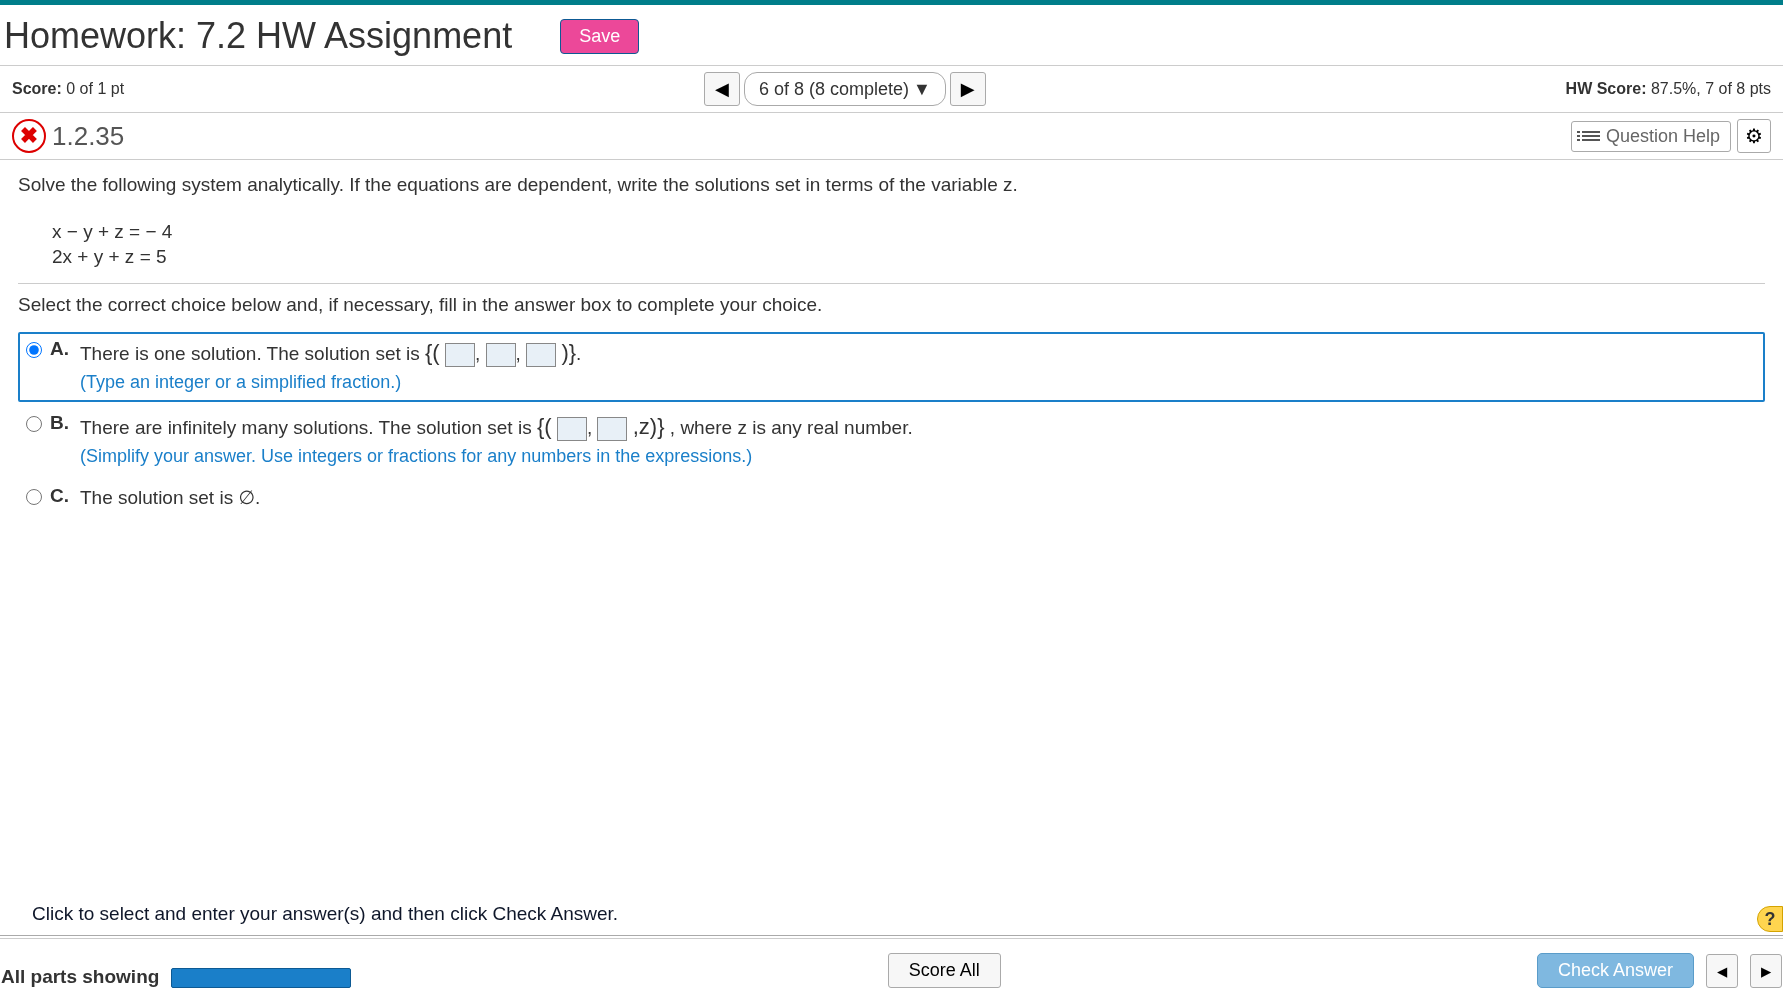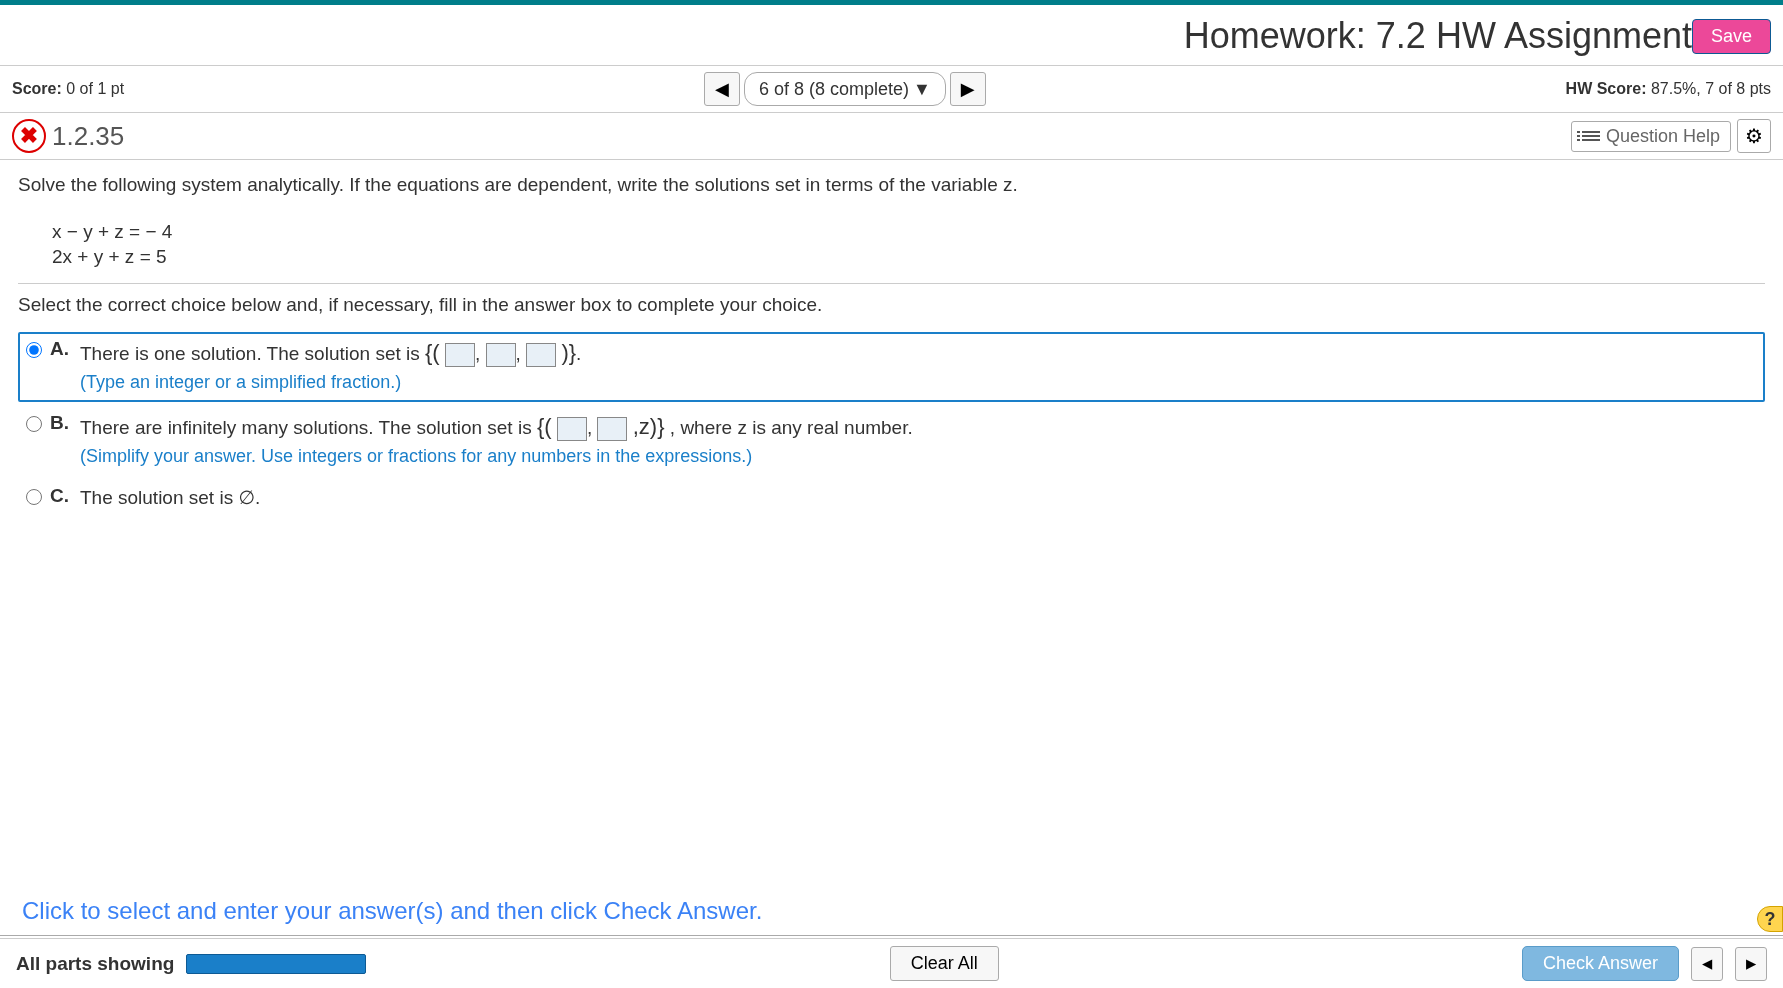--- a/index.html
+++ b/index.html
@@ -1,18 +1,18 @@
 <!DOCTYPE html>
 <html><head>
 <meta charset="utf-8">
 <style>
   * { box-sizing: border-box; margin: 0; padding: 0; }
   body { font-family: Arial, Helvetica, sans-serif; font-size: 18px; color: #333; background: #fff; }
   .top-border { height: 5px; background: #007e8a; }
-  .header-row { display: flex; justify-content: flex-end; align-items: center; padding: 10px 12px 8px 4px; }
+  .header-row { display: flex; justify-content: flex-start; align-items: center; padding: 10px 12px 8px 4px; gap: 48px; }
   .title { font-size: 36px; font-weight: 400; color: #333; }
   .save-btn { background: #ec4899; color: #fff; border: 1px solid #0d5a94; border-radius: 4px; padding: 6px 18px; font-size: 18px; cursor: pointer; }
   .score-row { display: flex; justify-content: space-between; align-items: center; padding: 6px 12px; border-top: 1px solid #ccc; border-bottom: 1px solid #ccc; }
   .score-label { font-size: 16px; }
   .score-label b { font-weight: bold; }
   .nav-group { display: flex; gap: 4px; align-items: center; }
   .nav-btn { border: 1px solid #aaa; background: #f7f7f7; border-radius: 3px; width: 36px; height: 34px; display: flex; align-items: center; justify-content: center; cursor: pointer; font-size: 18px; }
   .nav-center { border: 1px solid #aaa; background: #fff; border-radius: 13px; height: 34px; padding: 0 14px; display: flex; align-items: center; gap: 4px; cursor: pointer; font-size: 18px; }
   .question-row { display: flex; justify-content: space-between; align-items: center; padding: 6px 12px; border-bottom: 1px solid #ccc; }
   .q-left { display: flex; align-items: center; gap: 6px; }
@@ -26,23 +26,23 @@
   .equations { font-family: Arial; font-size: 19px; margin: 8px 0 14px 34px; line-height: 1.3; }
   .divider { border-top: 1px solid #ccc; margin: 10px 0; }
   .instruct { font-size: 19px; margin-bottom: 16px; }
   .choice-box { border: 2px solid transparent; padding: 4px 6px; display: flex; align-items: flex-start; gap: 8px; margin-bottom: 4px; border-radius: 2px; }
   .choice-box.selected { border-color: #1a7fc9; }
   .choice-radio { margin-top: 4px; width: 16px; height: 16px; cursor: pointer; }
   .choice-letter { font-weight: bold; font-size: 19px; min-width: 22px; }
   .choice-body { font-size: 19px; line-height: 1.4; }
   .hint { color: #1a7fc9; font-size: 18px; }
   .answer-input { width: 30px; height: 24px; border: 1px solid #888; background: #e8f0f7; vertical-align: middle; font-size: 16px; text-align: center; }
-  .footer-hint { position: fixed; bottom: 52px; left: 0; right: 0; padding: 10px 22px; font-size: 24px; color: #3b82f6; border-bottom: 1px solid #aaa; background: #fff; }
+  .footer-hint { position: fixed; bottom: 52px; left: 0; right: 0; padding: 10px 32px; font-size: 19px; color: #0f172a; border-bottom: 1px solid #aaa; background: #fff; }
   .help-bubble { position: fixed; bottom: 56px; right: 0; width: 26px; height: 26px; background: #ffd54f; border: 1px solid #d4a300; border-radius: 50% 0 0 50%; display: flex; align-items: center; justify-content: center; font-weight: bold; color: #333; cursor: pointer; }
-  .bottom-bar { position: fixed; bottom: 0; left: 0; right: 0; height: 50px; background: #fff; border-top: 1px solid #ccc; display: flex; align-items: center; padding: 0 16px; gap: 12px; }
+  .bottom-bar { position: fixed; bottom: 0; left: 0; right: 0; height: 50px; background: #fff; border-top: 1px solid #ccc; display: flex; align-items: flex-end; padding: 0 1px; gap: 12px; }
   .parts-label { font-weight: bold; font-size: 19px; }
   .progress { width: 180px; height: 20px; background: #1a7fc9; border: 1px solid #0d5a94; border-radius: 2px; }
   .spacer { flex: 1; }
   .clear-btn { border: 1px solid #aaa; background: #f7f7f7; border-radius: 3px; padding: 6px 20px; font-size: 18px; cursor: pointer; }
   .check-btn { background: #7fb8e0; color: #fff; border: 1px solid #5a9cc9; border-radius: 5px; padding: 6px 20px; font-size: 18px; cursor: pointer; }
   .bot-nav { border: 1px solid #aaa; background: #f7f7f7; border-radius: 3px; width: 32px; height: 34px; display: flex; align-items: center; justify-content: center; cursor: pointer; }
   .list-icon { width: 18px; height: 14px; display: inline-block; }
   .list-icon span { display: block; height: 2px; background: #555; margin: 2px 0; position: relative; }
   .list-icon span::before { content: ""; position: absolute; left: -5px; top: 0; width: 3px; height: 2px; background: #555; }
 </style>
@@ -143,21 +143,21 @@
   </div>
 </div>
 
 <div class="footer-hint">Click to select and enter your answer(s) and then click Check Answer.</div>
 <div class="help-bubble">?</div>
 
 <div class="bottom-bar">
   <div class="parts-label">All parts showing</div>
   <div class="progress"></div>
   <div class="spacer"></div>
-  <button class="clear-btn">Clear All</button>
+  <button class="clear-btn">Score All</button>
   <div class="spacer"></div>
   <button class="check-btn">Check Answer</button>
   <button class="bot-nav">
       <span>◀</span>
     </button>
   <button class="bot-nav">
       <span>▶</span>
     </button>
 </div>
 

